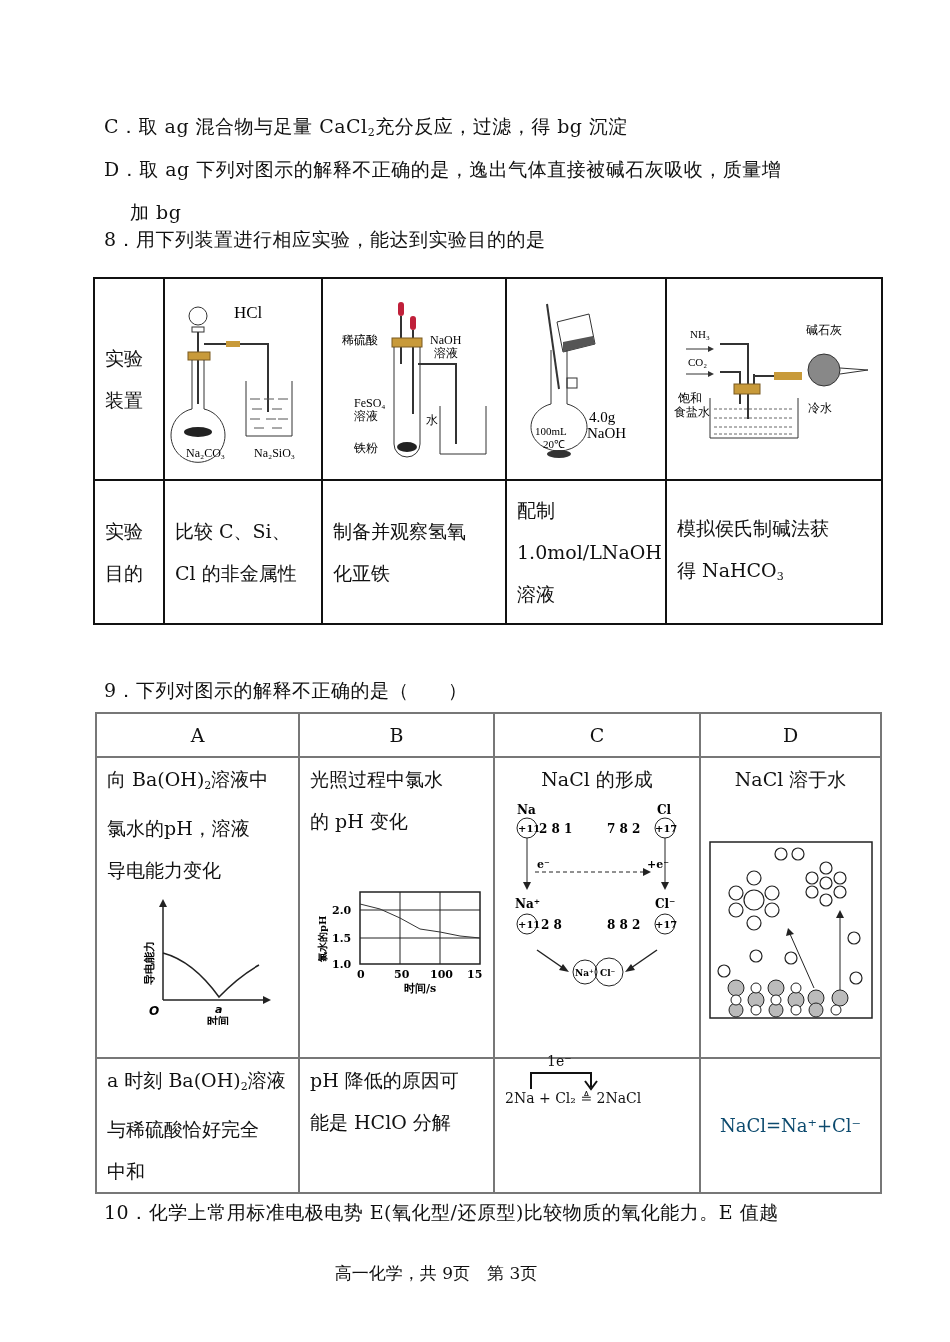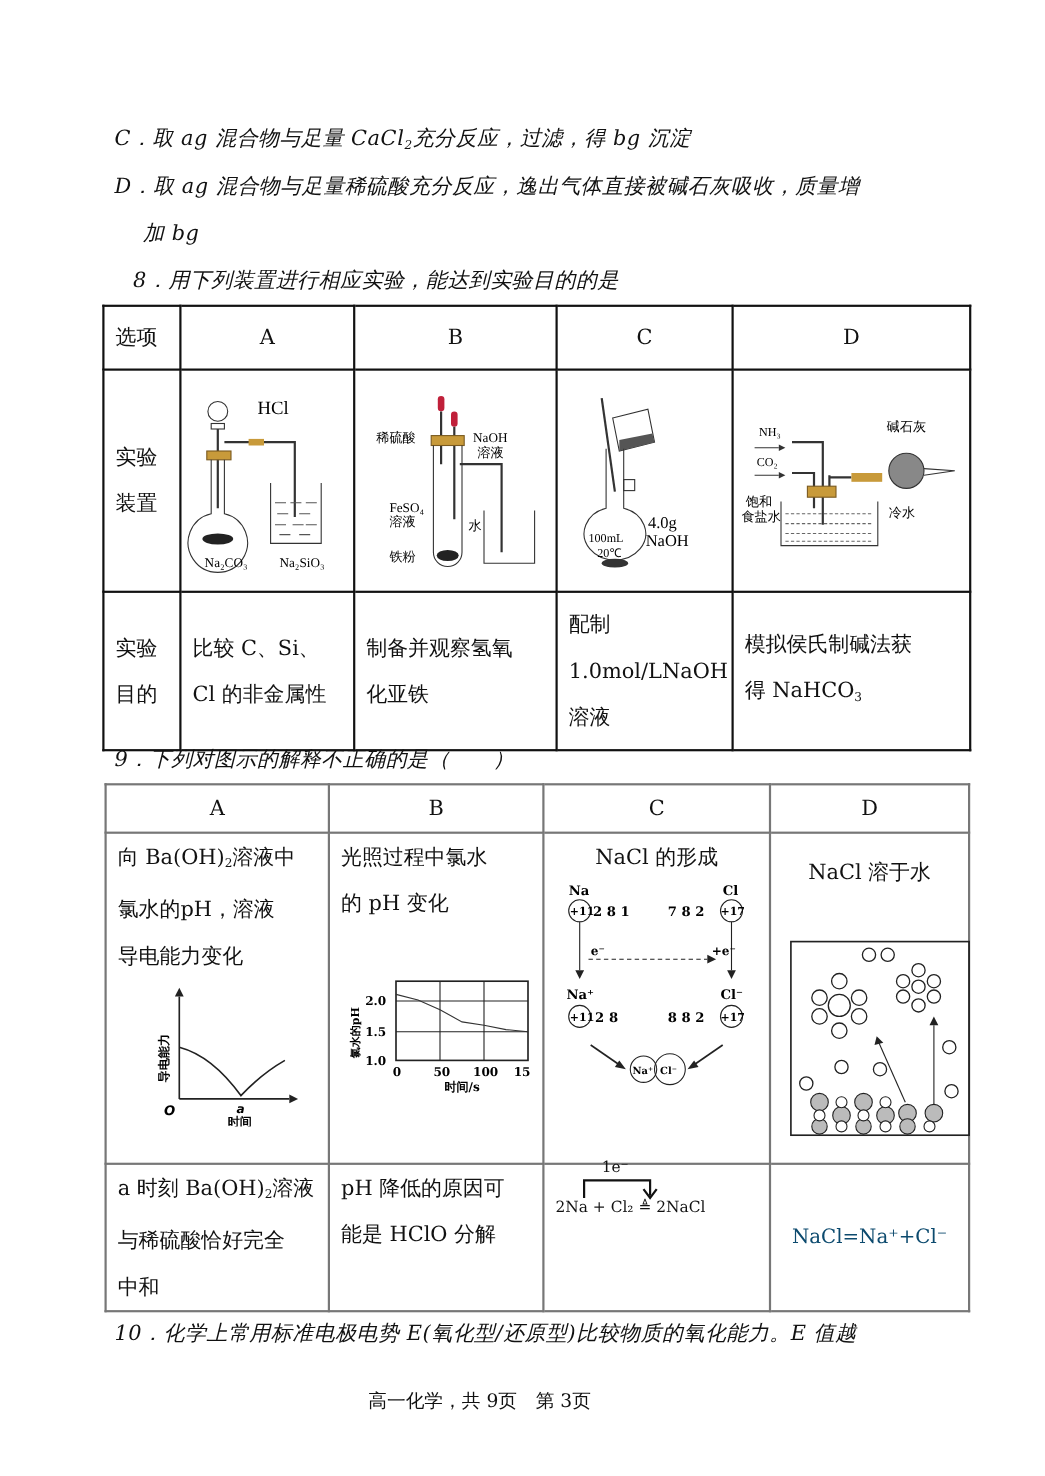--- a/index.html
+++ b/index.html
@@ -1,56 +1,49 @@
 <!DOCTYPE html>
 <html><head>
 <meta charset="utf-8">
 <style>
   html, body { margin:0; padding:0; background:#fff; }
   body { width:950px; height:1342px; position:relative; overflow:hidden;
          font-family:"DejaVu Serif","Liberation Serif",serif; color:#111; }
-  .line { position:absolute; font-size:19px; line-height:24px; white-space:nowrap; letter-spacing:0.5px;font-style:italic; }
+  .line { position:absolute; font-size:19px; line-height:24px; white-space:nowrap; letter-spacing:0.5px; }
   sub.s { font-size:11px; vertical-align:-3px; }
   table { position:absolute; border-collapse:collapse; table-layout:fixed; }
   td { padding:0 10px; font-size:19px; line-height:42px; vertical-align:middle; }
   #t1 td { border:2px solid #111; }
   #t2 td { border:2px solid #777; }
   .c { text-align:center; }
   .fig { display:block; margin:0 auto; }
   .footer { position:absolute; left:0; width:872px; top:1262px; text-align:center; font-size:17px; }
 </style>
 </head>
 <body>
 
 <div class="line" style="left:104px;top:114px;">
   <span>C．</span><span>取 ag 混合物与足量 CaCl</span><sub class="s">2</sub><span>充分反应，过滤，得 bg 沉淀</span>
 </div>
 <div class="line" style="left:104px;top:157px;">
-  <span>D．</span><span>取 ag 混合物与足量稀硫酸充分反应，逸出气体直接被碱石灰吸收，质量增</span>
+  <span>D．</span><span>取 ag 下列对图示的解释不正确的是，逸出气体直接被碱石灰吸收，质量增</span>
 </div>
 <div class="line" style="left:130px;top:200px;">加 bg</div>
 
-<div class="line" style="left:104px;top:243px;margin-left:17px;">8．用下列装置进行相应实验，能达到实验目的的是</div>
+<div class="line" style="left:104px;top:227px;">8．用下列装置进行相应实验，能达到实验目的的是</div>
 
 <table id="t1" style="left:93px;top:277px;width:788px;">
   <colgroup>
       <col style="width:70px">
       <col style="width:158px">
       <col style="width:184px">
       <col style="width:160px">
       <col style="width:216px">
     </colgroup>
   <tbody>
-      <tr style="height:58px">
-    <td>选项</td>
-    <td class="c">A</td>
-    <td class="c">B</td>
-    <td class="c">C</td>
-    <td class="c">D</td>
-  </tr>
   <tr style="height:188px">
     <td>
       <div>实验</div>
       <div>装置</div>
     </td>
     <td style="padding:0">
       <svg class="fig" width="150" height="170" viewBox="0 0 150 170" font-family="Liberation Serif, serif">
         <circle cx="30" cy="22" r="9" fill="none" stroke="#333"></circle>
         <rect x="24" y="33" width="12" height="5" fill="#fff" stroke="#333"></rect>
         <line x1="30" y1="38" x2="30" y2="110" stroke="#333" stroke-width="2"></line>
@@ -251,21 +244,21 @@
         <line x1="30" y1="150" x2="56" y2="168" stroke="#222" stroke-width="1.5"></line>
             <polygon points="52,170 62,172 56,164" fill="#222"></polygon>
         <line x1="150" y1="150" x2="124" y2="168" stroke="#222" stroke-width="1.5"></line>
             <polygon points="128,170 118,172 124,164" fill="#222"></polygon>
         <circle cx="78" cy="172" r="12" fill="none" stroke="#222"></circle>
         <circle cx="102" cy="172" r="14" fill="none" stroke="#222"></circle>
         <text x="68" y="176" font-size="9">Na⁺</text>
         <text x="93" y="176" font-size="9">Cl⁻</text>
       </svg>
     </td>
-    <td class="c" style="vertical-align:top;padding:14px">
+    <td class="c" style="vertical-align:top;padding:0">
       <div>NaCl 溶于水</div>
       <svg class="fig" width="170" height="185" viewBox="0 0 170 185" style="margin-top:38px">
         <rect x="4" y="4" width="162" height="176" fill="none" stroke="#222" stroke-width="1.5"></rect>
         <g fill="none" stroke="#222" stroke-width="1.2">
           <circle cx="48" cy="62" r="10"></circle>
               <circle cx="48" cy="40" r="7"></circle>
               <circle cx="30" cy="55" r="7"></circle>
               <circle cx="66" cy="55" r="7"></circle>
               <circle cx="30" cy="72" r="7"></circle>
               <circle cx="66" cy="72" r="7"></circle>

